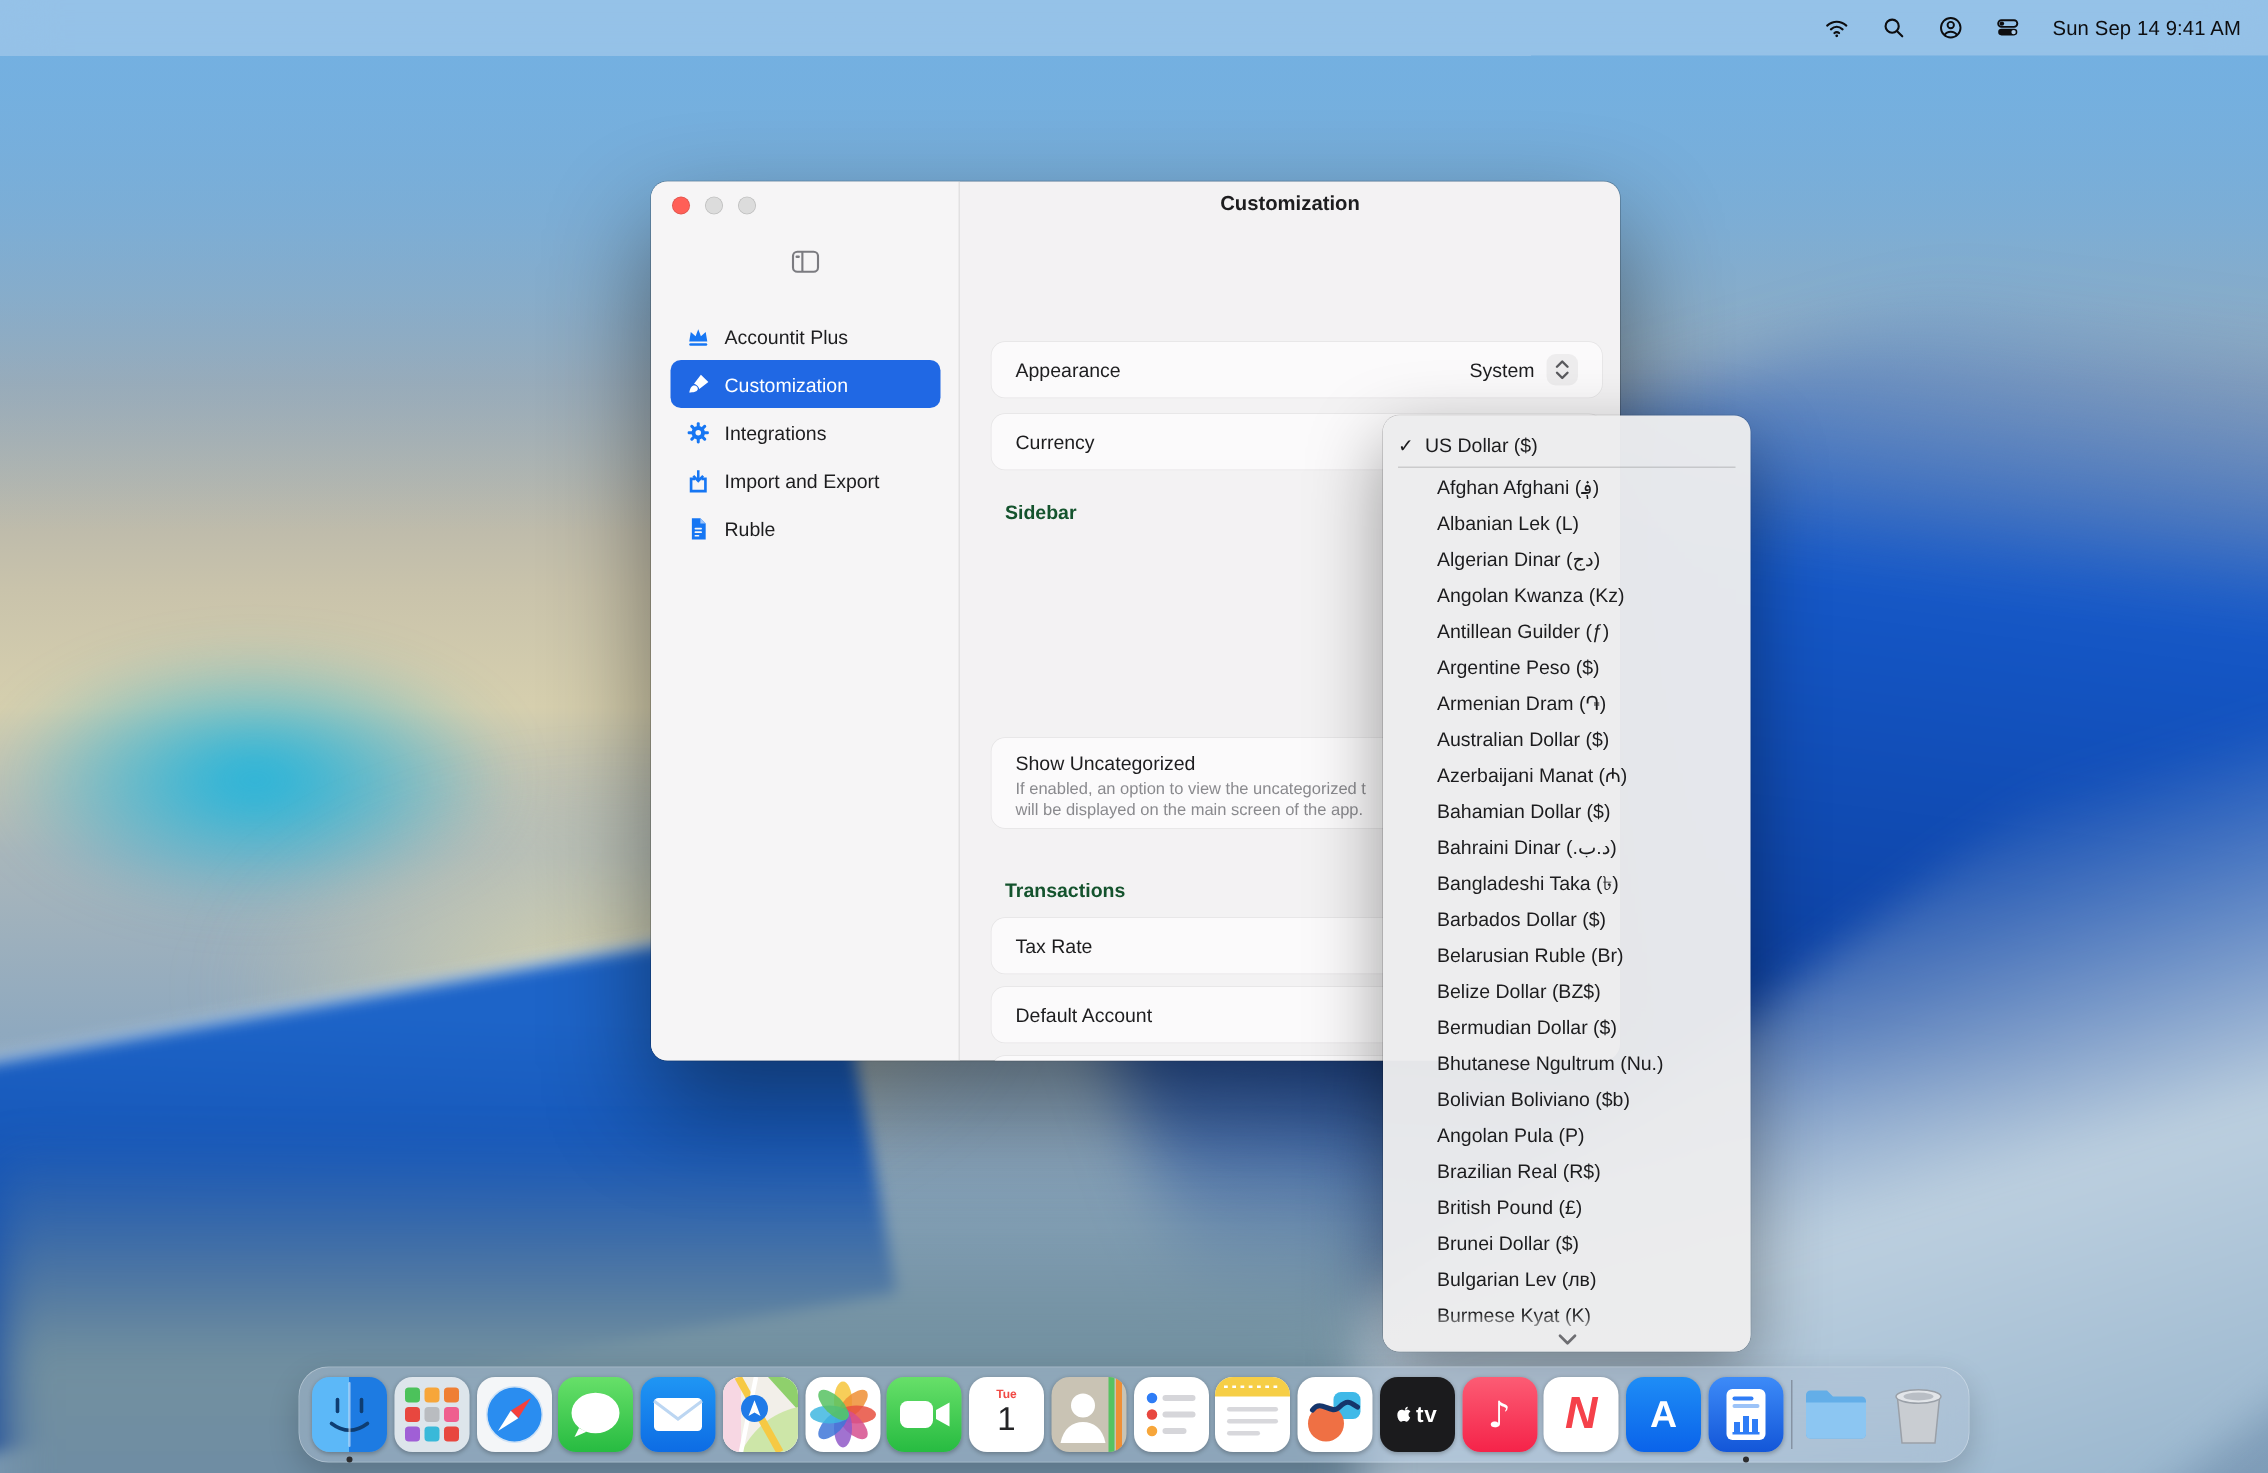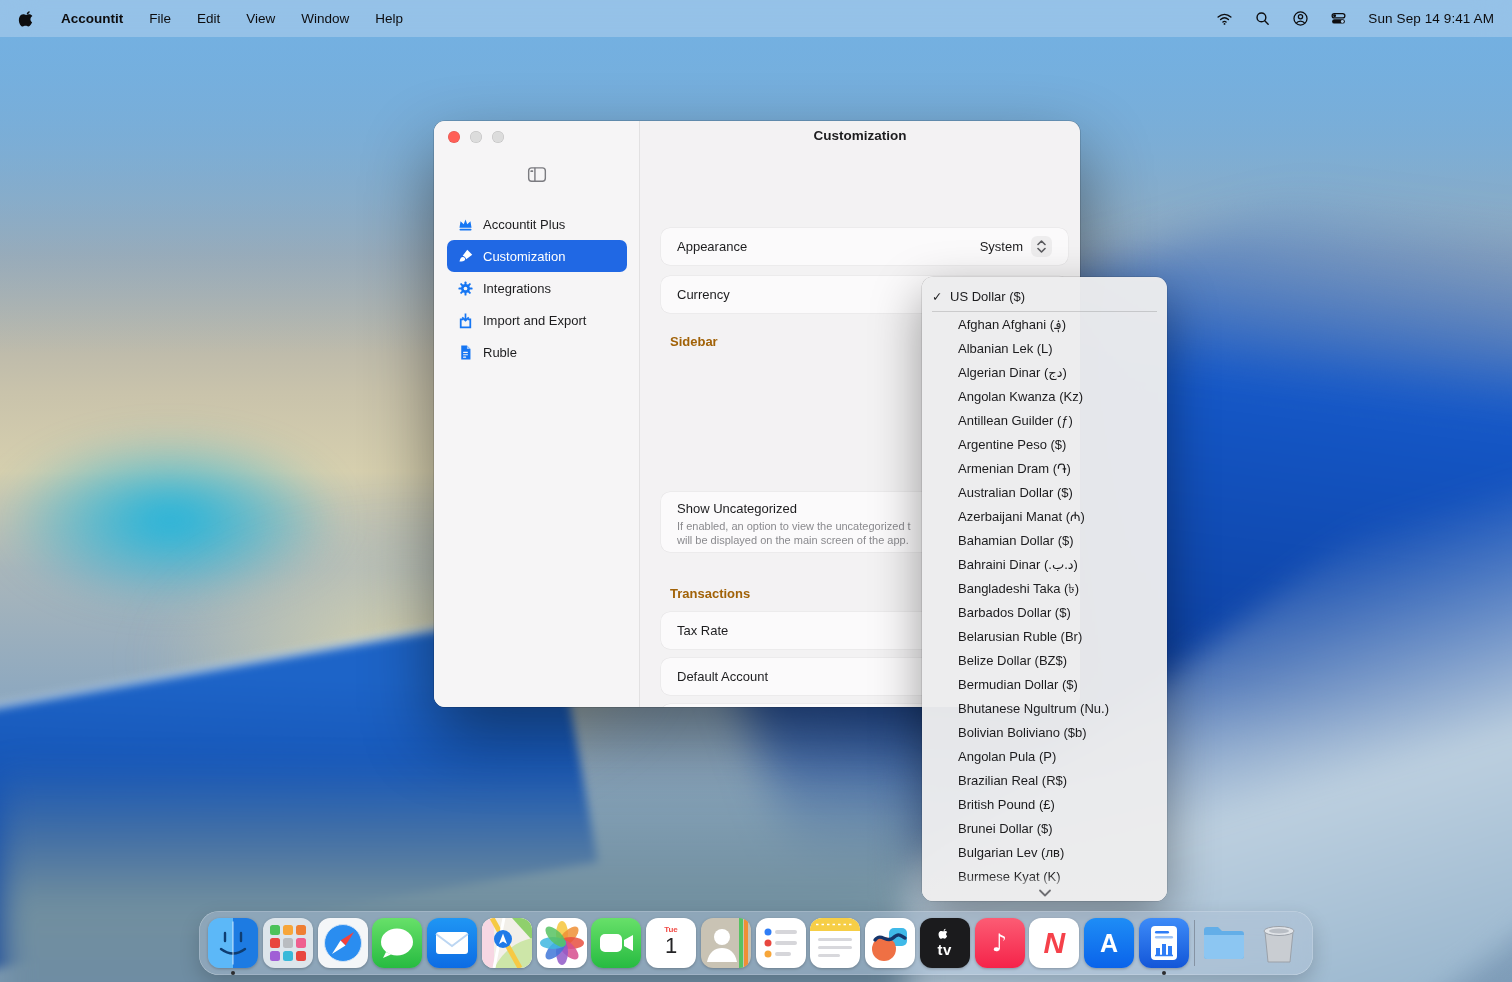--- a/index.html
+++ b/index.html
@@ -60,21 +60,21 @@
     font-size:13.5px; font-weight:700; color:#1d1d1f; }
 
   .content { position:absolute; left:206px; top:0; width:440px; height:100%; }
   .card { position:absolute; left:21px; width:407px; background:#fbfafb;
     border-radius:9px; box-shadow:0 0 0 .5px rgba(0,0,0,.06); }
   .row { display:flex; align-items:center; padding:0 16px; height:37px; font-size:13px; color:#1d1d1f;justify-content:space-between; }
   .row .spacer { flex:1; }
   .row .value { color:#1d1d1f; margin-right:8px; }
   .stepper { width:21px; height:21px; border-radius:6px; background:rgba(0,0,0,.05);
     display:flex; align-items:center; justify-content:center; color:#5a5a5e; }
-  .sec-header { position:absolute; left:30px; font-size:13px; font-weight:700; color:#a16207; }
+  .sec-header { position:absolute; left:30px; font-size:13px; font-weight:700; color:#14532d; }
   .group .row { border-bottom:.5px solid rgba(0,0,0,.09); }
   .group .row:last-child { border-bottom:none; }
   .card.big { padding:9px 16px 8px; }
   .card.big .title { font-size:13px; color:#1d1d1f; margin-bottom:3px; }
   .card.big .desc { font-size:11px; line-height:14px; color:#8a8a8e; }
 
   
   .popup { position:absolute; left:922px; top:277px; width:245px; height:624px; z-index:8;
     background:rgba(236,236,237,.97); border-radius:11px;
     box-shadow:0 18px 50px rgba(0,0,0,.38), 0 0 0 .5px rgba(0,0,0,.18);
@@ -111,21 +111,21 @@
   .ic-messages { background:linear-gradient(180deg,#67e069,#27bb41); }
   .ic-mail { background:linear-gradient(180deg,#1f96f4,#0d6ce4); }
   .ic-maps { background:#eef3ee; }
   .ic-photos { background:#fff; }
   .ic-facetime { background:linear-gradient(180deg,#67e069,#27bb41); }
   .ic-calendar { background:#fff; text-align:center; }
   .ic-calendar .wd { font-size:8px; font-weight:700; color:#f14a45; margin-top:7px; }
   .ic-calendar .dy { font-size:22px; font-weight:400; color:#242426; line-height:24px; }
   .ic-contacts { background:#c9c3b4; }
   .ic-reminders,.ic-notes,.ic-freeform,.ic-news { background:#fff; }
-  .ic-tv { background:#1b1b1d; display:flex; align-items:center; justify-content:center;flex-direction:column; }
+  .ic-tv { background:#1b1b1d; display:flex; align-items:center; justify-content:center; }
   .ic-tv span { color:#fff; font-weight:700; font-size:15px; letter-spacing:.5px; }
   .ic-music { background:linear-gradient(180deg,#fc5c74,#f52349); display:flex; align-items:center; justify-content:center; }
   .ic-music span { color:#fff; font-size:24px; font-family:"DejaVu Sans",sans-serif; }
   .ic-appstore { background:linear-gradient(180deg,#1e8df6,#0a63ea); display:flex; align-items:center; justify-content:center; }
   .ic-appstore span { color:#fff; font-size:25px; font-weight:700; }
   .ic-accountit { background:linear-gradient(180deg,#3d8bf8,#1356d8); display:flex; align-items:center; justify-content:center; }
   .ic-news .nlogo { position:absolute; inset:0; display:flex; align-items:center; justify-content:center;
     color:#f5414a; font-size:30px; font-weight:700; font-style:italic; }
   svg { display:block; }
 </style>
@@ -135,33 +135,20 @@
 <div class="desktop">
   <div class="wp wp-sky"></div>
   <div class="wp wp-blue-right"></div>
   <div class="wp wp-pale-band"></div>
   <div class="wp wp-teal"></div>
   <div class="wp wp-beige"></div>
   <div class="wp wp-navy"></div>
   <div class="wp wp-steel"></div>
 
   <div class="menubar">
-    <div class="left">
-      <span>
-        <svg class="mb-icon" viewBox="0 0 24 24" fill="#0d0d0f">
-          <path d="M16.4 1.6c.2 1.1-.3 2.2-1 3-.7.9-1.9 1.5-3 1.4-.2-1.1.4-2.2 1-2.9.7-.9 2-1.5 3-1.5zM19.9 17.2c-.5 1.2-.8 1.7-1.5 2.8-.9 1.5-2.3 3.3-3.9 3.3-1.5 0-1.9-.9-3.9-.9s-2.4 1-3.9 1c-1.6 0-2.9-1.6-3.9-3.1C.9 16.6.6 11.6 2.4 9c1.2-1.8 3-2.9 4.8-2.9 1.8 0 2.9 1 4.4 1 1.4 0 2.3-1 4.3-1 1.6 0 3.2.9 4.4 2.3-3.9 2.1-3.2 7.5-.4 8.8z"></path>
-        </svg>
-      </span>
-      <span class="appname">Accountit</span>
-      <span class="menu">File</span>
-      <span class="menu">Edit</span>
-      <span class="menu">View</span>
-      <span class="menu">Window</span>
-      <span class="menu">Help</span>
-    </div>
     <div class="right">
       <svg class="mb-icon" viewBox="0 0 24 24" fill="none" stroke="#0d0d0f" stroke-width="2" stroke-linecap="round">
         <path d="M3 10c5.5-4.8 12.5-4.8 18 0"></path>
           <path d="M6.5 13.5c3.4-3 7.6-3 11 0"></path>
           <path d="M9.8 17c1.5-1.3 2.9-1.3 4.4 0"></path>
           <circle cx="12" cy="19.6" r="1.3" fill="#0d0d0f" stroke="none"></circle>
       </svg>
       <svg class="mb-icon" viewBox="0 0 24 24" fill="none" stroke="#0d0d0f" stroke-width="2" stroke-linecap="round">
         <circle cx="10.5" cy="10.5" r="6.2"></circle>
           <path d="M15.2 15.2 20 20"></path>

